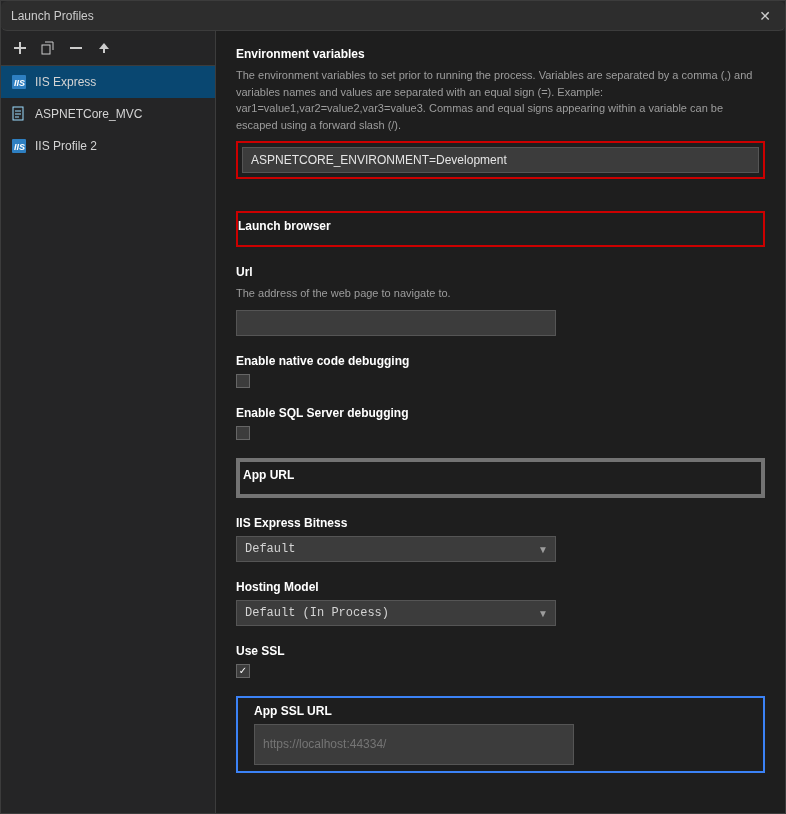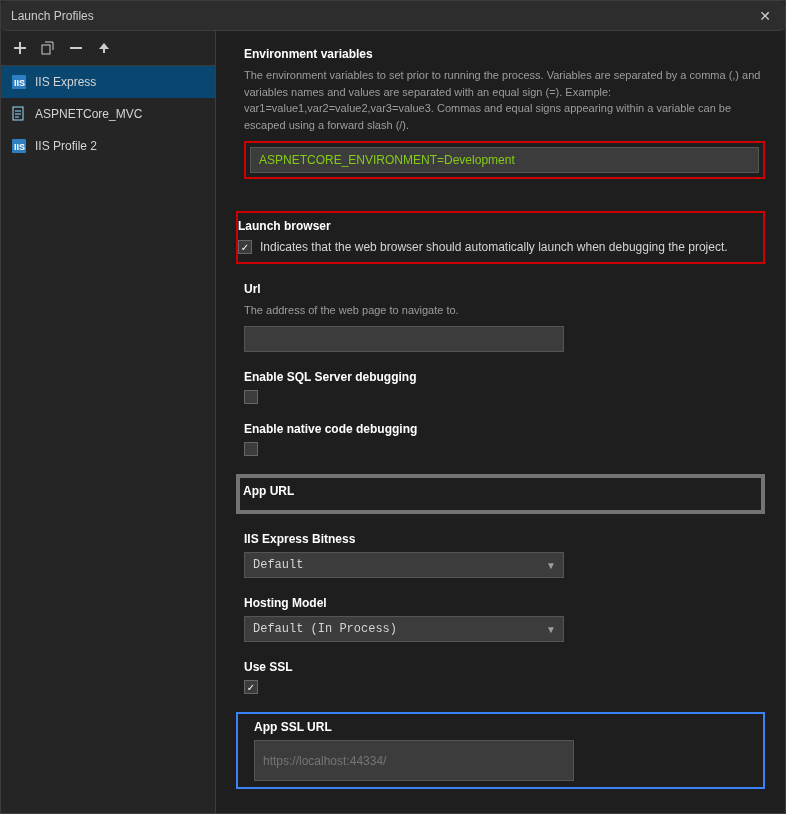--- a/index.html
+++ b/index.html
@@ -92,20 +92,21 @@
       height: 32px;
     }
     .sidebar-item.active { background: #094771; }
     .sidebar-item-icon {
       width: 16px;
       height: 16px;
       flex-shrink: 0;
       display: flex;
       align-items: center;
       justify-content: center;
+      font-style: italic;
     }
     .main-panel {
       flex: 1;
       overflow-y: auto;
       padding: 16px 20px;
       background: #1e1e1e;
     }
     .main-panel::-webkit-scrollbar { width: 10px; }
     .main-panel::-webkit-scrollbar-track { background: #1e1e1e; }
     .main-panel::-webkit-scrollbar-thumb { background: #424242; }
@@ -124,29 +125,28 @@
     .highlight-box {
       border: 2px solid #cc0000;
       padding: 4px;
       margin-bottom: 14px;
       display: inline-block;
       width: 100%;
     }
     .env-input {
       background: #3c3c3c;
       border: 1px solid #555;
-      color: #84cc16;
+      color: #e5e5e5;
       padding: 4px 8px;
       font-size: 12px;
       width: 100%;
       height: 26px;
     }
     .section-block {
       margin-bottom: 18px;
-      margin-left: 8px;
     }
     .launch-browser-box {
       border: 2px solid #cc0000;
       padding: 6px 0;
       margin-bottom: 18px;
     }
     .checkbox-row {
       display: flex;
       align-items: flex-start;
       gap: 8px;
@@ -330,39 +330,35 @@
       <div class="section-block">
         <div class="section-title">Environment variables</div>
         <div class="section-desc">The environment variables to set prior to running the process. Variables are separated by a comma (,) and variables names and values are separated with an equal sign (=). Example: var1=value1,var2=value2,var3=value3. Commas and equal signs appearing within a variable can be escaped using a forward slash (/).</div>
         <div class="highlight-box">
           <input class="env-input" type="text" value="ASPNETCORE_ENVIRONMENT=Development" style="">
         </div>
       </div>
 
       <div class="launch-browser-box">
         <div class="section-title">Launch browser</div>
-        <div class="checkbox-row">
-          <div class="checkbox-container checked"></div>
-          <span class="checkbox-label">Indicates that the web browser should automatically launch when debugging the project.</span>
-        </div>
       </div>
 
       <div class="section-block">
         <div class="section-title">Url</div>
         <div class="section-desc">The address of the web page to navigate to.</div>
         <input class="url-input" type="text" style="">
       </div>
 
       <div class="section-block">
+        <div class="section-title">Enable native code debugging</div>
+        <div class="empty-checkbox"></div>
+      </div>
+
+      <div class="section-block">
         <div class="section-title">Enable SQL Server debugging</div>
-        <div class="empty-checkbox"></div>
-      </div>
-
-      <div class="section-block">
-        <div class="section-title">Enable native code debugging</div>
         <div class="empty-checkbox"></div>
       </div>
 
       <div class="app-url-box">
         <div class="section-title">App URL</div>
       </div>
 
       <div class="section-block">
         <div class="section-title">IIS Express Bitness</div>
         <div class="select-container">

